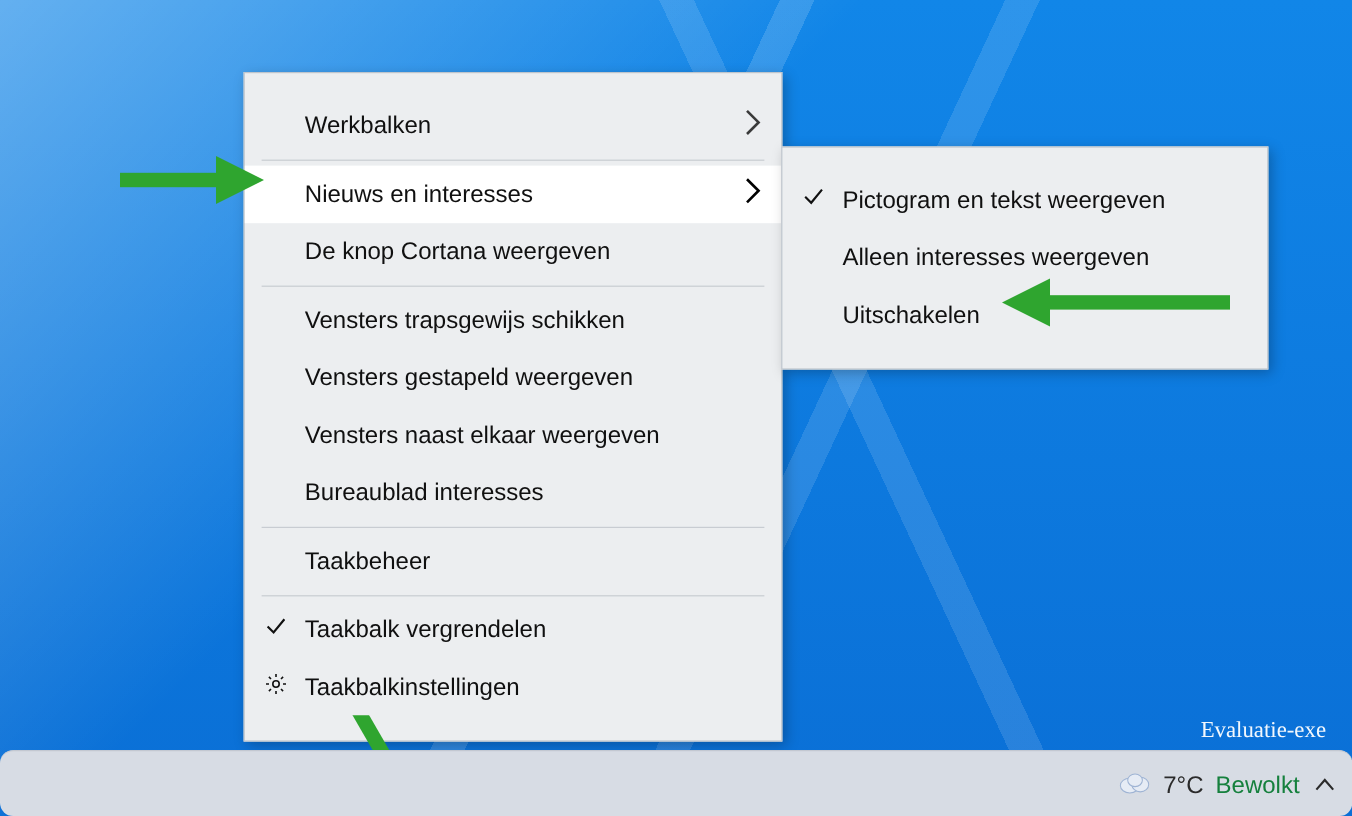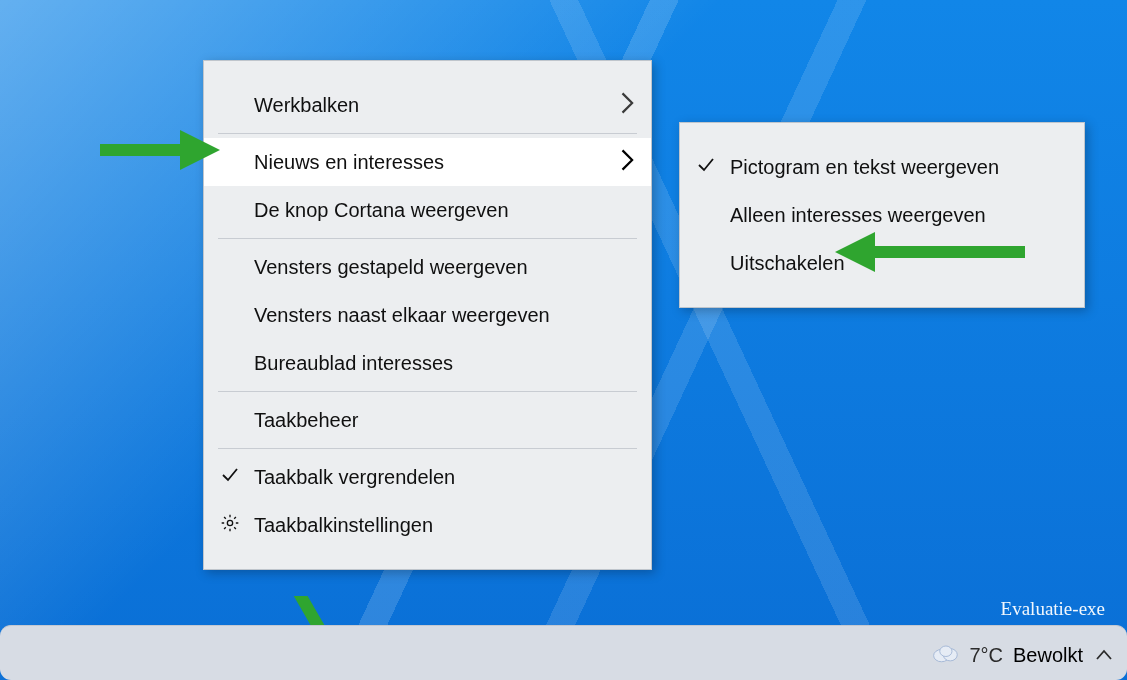--- a/index.html
+++ b/index.html
@@ -12,31 +12,31 @@
   .desktop::before{content:"";position:absolute;left:0;top:0;width:100%;height:100%;
     background:
       linear-gradient(115deg,transparent 45%,rgba(255,255,255,.15) 45%,rgba(255,255,255,.15) 47%,transparent 47%),
       linear-gradient(115deg,transparent 58%,rgba(255,255,255,.12) 58%,rgba(255,255,255,.12) 60%,transparent 60%),
       linear-gradient(65deg,transparent 60%,rgba(255,255,255,.12) 60%,rgba(255,255,255,.12) 62%,transparent 62%);
     pointer-events:none;}
   .taskbar{position:absolute;left:0;right:0;bottom:0;height:54px;background:#d7dce4;border-top:1px solid #c3c8d1;border-radius:11px;}
   .tray{position:absolute;right:14px;bottom:12px;display:flex;align-items:center;gap:12px;color:#2b2b2b;font-size:20px;}
   .tray .weather{display:flex;align-items:center;gap:10px;}
   .tray .cloud{width:28px;height:20px;}
-  .tray .cond{color:#000000;text-align:right;}
+  .tray .cond{color:#15803d;text-align:right;}
   .eval{position:absolute;right:22px;bottom:60px;color:#fff;font-size:19px;opacity:.95;font-family:Liberation Serif, serif;}
   .menu{position:absolute;background:#eceef0;border:1px solid #bfc5cc;box-shadow:3px 3px 10px rgba(0,0,0,.25);padding:20px 0;}
   .menu .item{display:flex;align-items:center;height:48px;padding:0 22px 0 50px;font-size:20px;color:#101010;white-space:nowrap;position:relative;}
   .menu .item .lead{position:absolute;left:14px;width:24px;text-align:center;}
   .menu .item .chev{position:absolute;right:16px;color:#3a3a3a;}
   .menu .sep{height:1px;background:#c8ccd2;margin:4px 14px;}
   .menu .item.hover{background:#ffffff;}
   .menu .item.hover .chev{color:#000;}
   #main-menu{left:203px;top:60px;width:447px;}
-  #sub-menu{left:651px;top:122px;width:404px;margin-left:28px;}
+  #sub-menu{left:651px;top:122px;width:404px;}
   
   .arrow svg{display:block;}
   .arrow{position:absolute;}
   .chevron-icon{width:14px;height:22px;}
 </style>
 </head>
 <body>
 
 <div class="desktop">
 
@@ -55,20 +55,23 @@
       <span class="chev">
         <svg class="chevron-icon" viewBox="0 0 10 16">
             <path d="M1 1 L8 8 L1 15" fill="none" stroke="#000" stroke-width="1.6"></path>
           </svg>
       </span>
     </div>
     <div class="item">
       <span>De knop Cortana weergeven</span>
     </div>
     <div class="sep"></div>
+    <div class="item">
+      <span>Vensters trapsgewijs schikken</span>
+    </div>
     <div class="item">
       <span>Vensters gestapeld weergeven</span>
     </div>
     <div class="item">
       <span>Vensters naast elkaar weergeven</span>
     </div>
     <div class="item">
       <span>Bureaublad interesses</span>
     </div>
     <div class="sep"></div>

